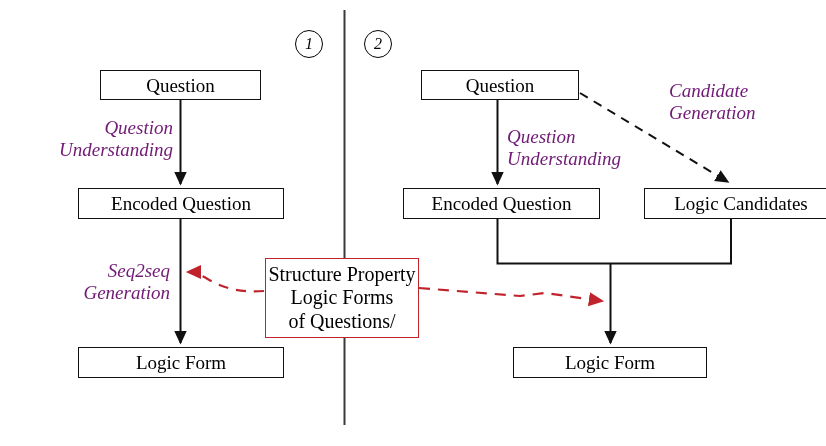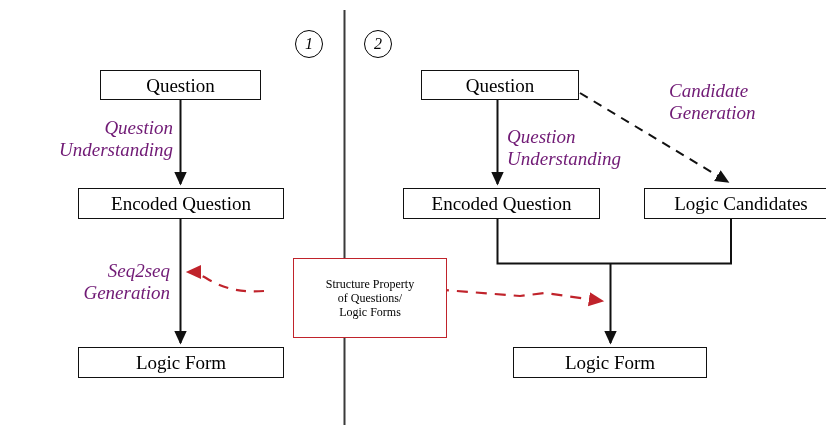--- a/index.html
+++ b/index.html
@@ -35,26 +35,25 @@
     justify-content: center;
     font-family: "Liberation Serif", "DejaVu Serif", serif;
     font-size: 19px;
     color: #000000;
     line-height: 1;
     white-space: nowrap;
     z-index: 3;
   }
   .node-box.red {
     border: 1.8px solid #c0232b;
-    font-size: 12px;
+    font-size: 20px;
     line-height: 1.18;
     white-space: normal;
     text-align: center;
-    padding: 2px 12px;
-    margin-left: 28px;
+    padding: 2px 0;
   }
   .edge-label {
     position: absolute;
     font-family: "Liberation Serif", "DejaVu Serif", serif;
     font-style: italic;
     font-size: 19px;
     color: #701a75;
     line-height: 1.18;
     z-index: 4;
   }
@@ -149,17 +148,17 @@
   <div class="edge-label left-align" style="left:669px; top:80px; width:150px;">
     <div>Candidate</div>
     <div>Generation</div>
   </div>
 
   <div class="edge-label left-align" style="left:616px; top:279px; width:175px;">
   </div>
 
   <div class="node-box red" style="left:265px; top:258px; width:154px; height:80px; flex-direction:column; justify-content:center;">
     <div>Structure Property</div>
+    <div>Logic Forms</div>
     <div>of Questions/</div>
-    <div>Logic Forms</div>
   </div>
 
 </div>
 
 </body></html>

